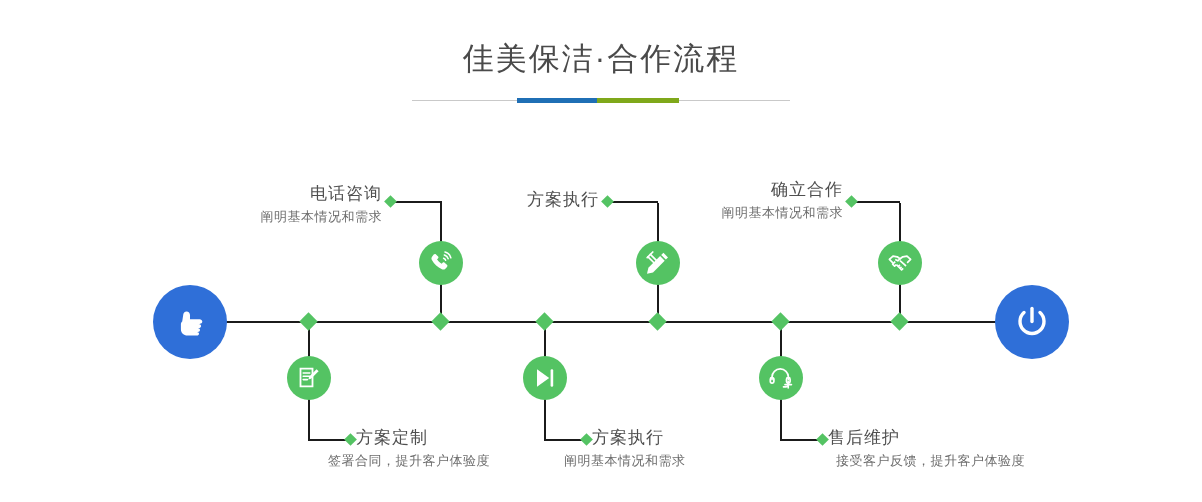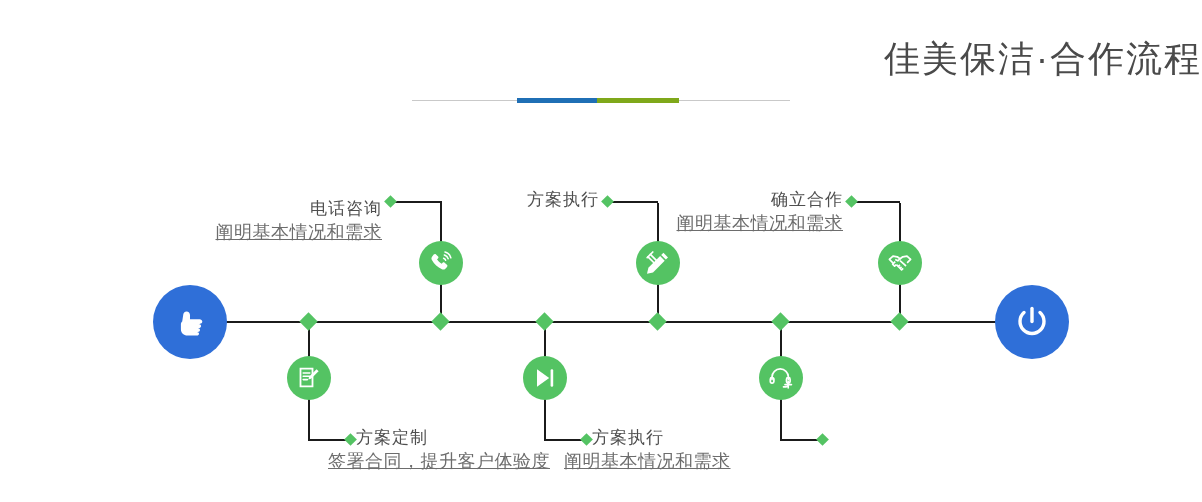--- a/index.html
+++ b/index.html
@@ -9,26 +9,25 @@
     font-family:"Liberation Sans","DejaVu Sans",sans-serif;
     overflow:hidden;
     position:relative;
   }
   #stage{position:absolute;left:0;top:0;width:1202px;height:502px;}
 
   
   .header{position:absolute;left:0;top:0;width:1202px;text-align:center;}
   .title{
     margin-top:38px;
-    font-size:36px;
+    font-size:31px;
     line-height:42px;
     color:#4a4a4a;
     letter-spacing:2px;
     font-weight:400;
-    text-align:right;
   }
   .divider{
     position:relative;
     width:378px;
     height:14px;
     margin:14px auto 0 auto;
   }
   .divider .rule{
     position:absolute;left:0;top:6px;width:378px;height:1px;background:#c9c9c9;
   }
@@ -82,21 +81,21 @@
     position:absolute;width:9px;height:9px;background:#54c363;
     transform:rotate(45deg);z-index:4;
   }
 
   
   .label{position:absolute;z-index:5;}
   .label .l-title{
     font-size:17px;line-height:22px;color:#4f4f4f;letter-spacing:1px;white-space:nowrap;
   }
   .label .l-desc{
-    font-size:18px;line-height:20px;color:#6d6d6d;letter-spacing:0.5px;white-space:nowrap;margin-top:2px;text-decoration:underline;
+    font-size:13px;line-height:20px;color:#6d6d6d;letter-spacing:0.5px;white-space:nowrap;margin-top:2px;
   }
   .label.top{text-align:right;}
   .label.bottom{text-align:left;}
 </style>
 </head>
 <body>
 
 <div id="stage">
 
   <div class="header">
@@ -135,21 +134,21 @@
         <path fill="none" stroke="#ffffff" stroke-width="1.5" stroke-linecap="round" d="M15.6 8.2c1.0 0.35 1.8 1.1 2.1 2.1"></path>
         <path fill="none" stroke="#ffffff" stroke-width="1.5" stroke-linecap="round" d="M17.0 2.0c2.9 0.7 5.1 2.9 5.8 5.8"></path>
       </svg>
     </span>
   </div>
   <div class="stem" style="left:440px;top:203px;height:120px;"></div>
   <div class="diamond" style="left:434px;top:315px;"></div>
   <div class="elbow-v" style="left:440px;top:201px;height:2px;"></div>
   <div class="elbow-h" style="left:391px;top:201px;width:50px;"></div>
   <div class="tip-diamond" style="left:386px;top:197px;"></div>
-  <div class="label top" style="left:150px;top:198px;width:232px;">
+  <div class="label top" style="left:150px;top:183px;width:232px;">
     <div class="l-title">电话咨询</div>
     <div class="l-desc">阐明基本情况和需求</div>
   </div>
 
   <div class="node-circle" style="left:287px;top:356px;">
     <span>
       <svg width="26" height="26" viewBox="0 0 26 26">
         <path fill="none" stroke="#ffffff" stroke-width="1.8" d="M4.5 3.6h12.0v17.8H4.5z"></path>
         <line x1="7.2" y1="8.0" x2="13.8" y2="8.0" stroke="#ffffff" stroke-width="1.6" stroke-linecap="round"></line>
         <line x1="7.2" y1="11.3" x2="13.8" y2="11.3" stroke="#ffffff" stroke-width="1.6" stroke-linecap="round"></line>
@@ -216,35 +215,39 @@
         <path fill="none" stroke="#ffffff" stroke-width="1.7" stroke-linejoin="round" d="M13.0 18.2l1.6 1.6 1.6-1.4"></path>
         <path fill="none" stroke="#ffffff" stroke-width="1.7" stroke-linecap="round" d="M2.4 9.4l3.2 3.2"></path>
         <path fill="none" stroke="#ffffff" stroke-width="1.7" stroke-linecap="round" d="M23.6 9.4l-3.0 3.0"></path>
       </svg>
     </span>
   </div>
   <div class="stem" style="left:899px;top:203px;height:120px;"></div>
   <div class="diamond" style="left:893px;top:315px;"></div>
   <div class="elbow-h" style="left:852px;top:201px;width:48px;"></div>
   <div class="tip-diamond" style="left:847px;top:197px;"></div>
-  <div class="label top" style="left:612px;top:189px;width:231px;">
+  <div class="label top" style="left:612px;top:179px;width:231px;">
     <div class="l-title">确立合作</div>
     <div class="l-desc">阐明基本情况和需求</div>
   </div>
 
   <div class="node-circle" style="left:759px;top:356px;">
     <span>
       <svg width="26" height="26" viewBox="0 0 26 26">
         <path fill="none" stroke="#ffffff" stroke-width="1.7" stroke-linecap="round" d="M4.0 14.5v-2.4a8.2 8.2 0 0 1 16.4 0v2.4"></path>
         <rect fill="none" stroke="#ffffff" stroke-width="1.7" x="2.3" y="12.6" width="3.6" height="5.6" rx="1.6"></rect>
         <rect fill="none" stroke="#ffffff" stroke-width="1.7" x="18.5" y="12.6" width="3.6" height="5.6" rx="1.6"></rect>
         <path fill="none" stroke="#ffffff" stroke-width="1.7" stroke-linecap="round" d="M20.3 18.4v1.2a2.2 2.2 0 0 1-2.2 2.2h-2.6"></path>
         <line x1="17.0" y1="19.6" x2="23.4" y2="19.6" stroke="#ffffff" stroke-width="1.7" stroke-linecap="round"></line>
         <line x1="20.2" y1="16.4" x2="20.2" y2="22.8" stroke="#ffffff" stroke-width="1.7" stroke-linecap="round"></line>
       </svg>
     </span>
   </div>
   <div class="stem" style="left:780px;top:321px;height:120px;"></div>
   <div class="diamond" style="left:774px;top:315px;"></div>
   <div class="elbow-h" style="left:780px;top:439px;width:42px;"></div>
   <div class="tip-diamond" style="left:818px;top:435px;"></div>
+  <div class="label bottom" style="left:828px;top:427px;width:300px;">
+    <div class="l-title">售后维护</div>
+    <div class="l-desc" style="margin-left:8px;">接受客户反馈，提升客户体验度</div>
+  </div>
 
 </div>
 
 </body></html>

